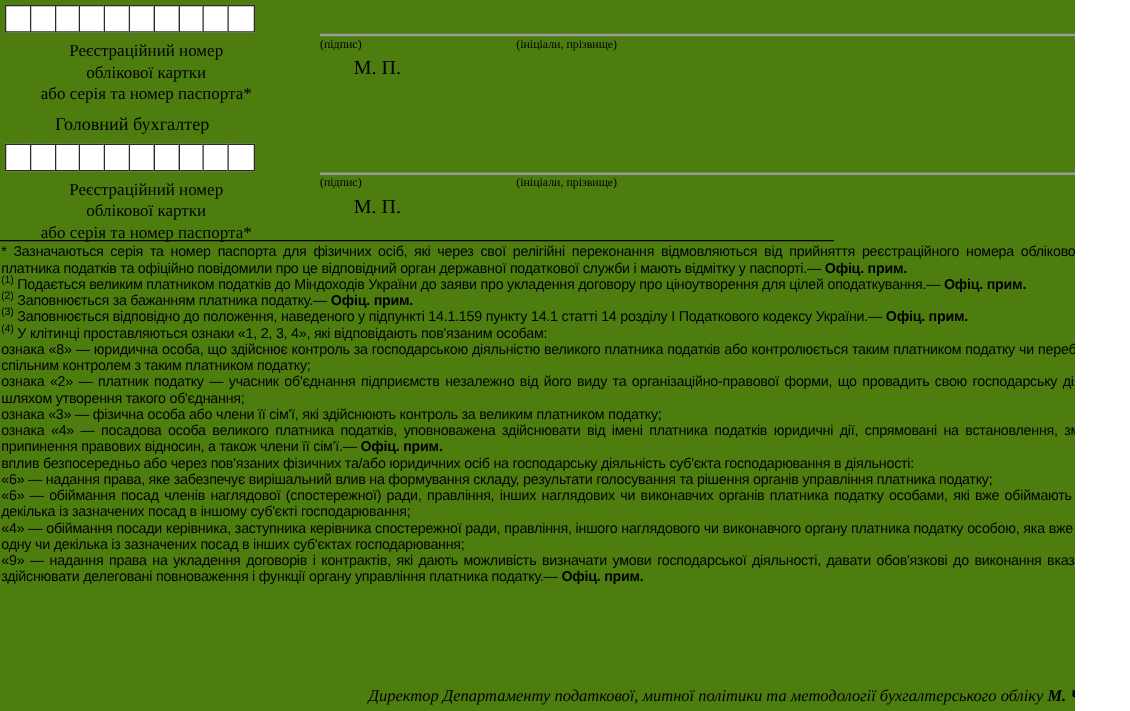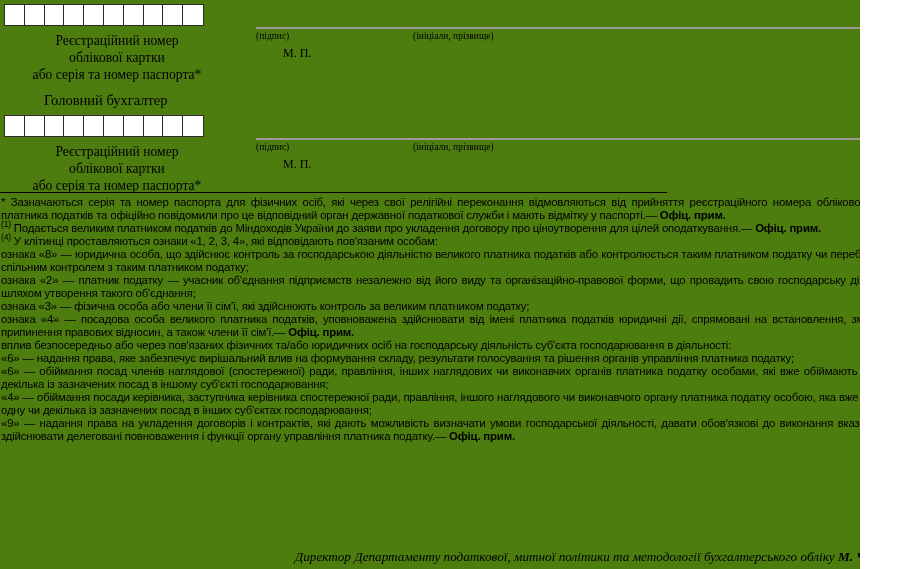--- a/index.html
+++ b/index.html
@@ -21,21 +21,21 @@
   .gb-heading { position:absolute; left:44px; top:92px; font-size:14.5px;text-align:right; }
   
   .sig-line { position:absolute; left:256px; width:632px; border-top:2px solid #9a9a9a; height:0; }
   .sig-line-1 { top:27px; }
   .sig-line-2 { top:138px; }
   .cap { position:absolute; font-size:9.5px; color:#000; text-align:left; }
   .cap-sign-1 { left:256px; width:100px; top:31px; }
   .cap-name-1 { left:413px; width:160px; top:31px; }
   .cap-sign-2 { left:256px; width:100px; top:142px; }
   .cap-name-2 { left:413px; width:160px; top:142px; }
-  .seal { position:absolute; left:283px; font-size:12px; }
+  .seal { position:absolute; left:283px; font-size:16px; }
   .seal-1 { top:46px; }
   .seal-2 { top:157px; }
   
   .fn-sep { position:absolute; left:0; top:192px; width:667px; border-top:1.6px solid #000; height:0; }
   
   .footnotes {
     position:absolute; left:1px; top:196px; width:901px;
     font-family:"Liberation Sans", sans-serif;
     font-size:11.4px; line-height:13px; text-align:justify;
     letter-spacing:-0.18px;
@@ -99,20 +99,22 @@
   <div class="sig-line sig-line-2"></div>
   <div class="cap cap-sign-2">(підпис)</div>
   <div class="cap cap-name-2">(ініціали, прізвище)</div>
   <div class="seal seal-2">М. П.</div>
 
   <div class="fn-sep"></div>
 
   <div class="footnotes">
     <p><span class="star">*</span> <span>Зазначаються серія та номер паспорта для фізичних осіб, які через свої релігійні переконання відмовляються від прийняття реєстраційного номера облікової картки платника податків та офіційно повідомили про це відповідний орган державної податкової служби і мають відмітку у паспорті.—</span> <b class="ofic">Офіц. прим.</b></p>
     <p><sup class="fnm">(1)</sup> <span>Подається великим платником податків до Міндоходів України до заяви про укладення договору про ціноутворення для цілей оподаткування.—</span> <b class="ofic">Офіц. прим.</b></p>
+    <p><sup class="fnm">(2)</sup> <span>Заповнюється за бажанням платника податку.—</span> <b class="ofic">Офіц. прим.</b></p>
+    <p><sup class="fnm">(3)</sup> <span>Заповнюється відповідно до положення, наведеного у підпункті 14.1.159 пункту 14.1 статті 14 розділу І Податкового кодексу України.—</span> <b class="ofic">Офіц. прим.</b></p>
     <p><sup class="fnm">(4)</sup> <span>У клітинці проставляються ознаки «1, 2, 3, 4», які відповідають пов'язаним особам:</span></p>
     <p><span>ознака «8» — юридична особа, що здійснює контроль за господарською діяльністю великого платника податків або контролюється таким платником податку чи перебуває під спільним контролем з таким платником податку;</span></p>
     <p><span>ознака «2» — платник податку — учасник об'єднання підприємств незалежно від його виду та організаційно-правової форми, що провадить свою господарську діяльність шляхом утворення такого об'єднання;</span></p>
     <p><span>ознака «3» — фізична особа або члени її сім'ї, які здійснюють контроль за великим платником податку;</span></p>
     <p><span>ознака «4» — посадова особа великого платника податків, уповноважена здійснювати від імені платника податків юридичні дії, спрямовані на встановлення, зміну або припинення правових відносин, а також члени її сім'ї.—</span> <b class="ofic">Офіц. прим.</b></p>
     <p><span>вплив безпосередньо або через пов'язаних фізичних та/або юридичних осіб на господарську діяльність суб'єкта господарювання в діяльності:</span></p>
     <p><span>«6» — надання права, яке забезпечує вирішальний влив на формування складу, результати голосування та рішення органів управління платника податку;</span></p>
     <p><span>«6» — обіймання посад членів наглядової (спостережної) ради, правління, інших наглядових чи виконавчих органів платника податку особами, які вже обіймають одну чи декілька із зазначених посад в іншому суб'єкті господарювання;</span></p>
     <p><span>«4» — обіймання посади керівника, заступника керівника спостережної ради, правління, іншого наглядового чи виконавчого органу платника податку особою, яка вже обіймає одну чи декілька із зазначених посад в інших суб'єктах господарювання;</span></p>
     <p><span>«9» — надання права на укладення договорів і контрактів, які дають можливість визначати умови господарської діяльності, давати обов'язкові до виконання вказівки або здійснювати делеговані повноваження і функції органу управління платника податку.—</span> <b class="ofic">Офіц. прим.</b></p>

